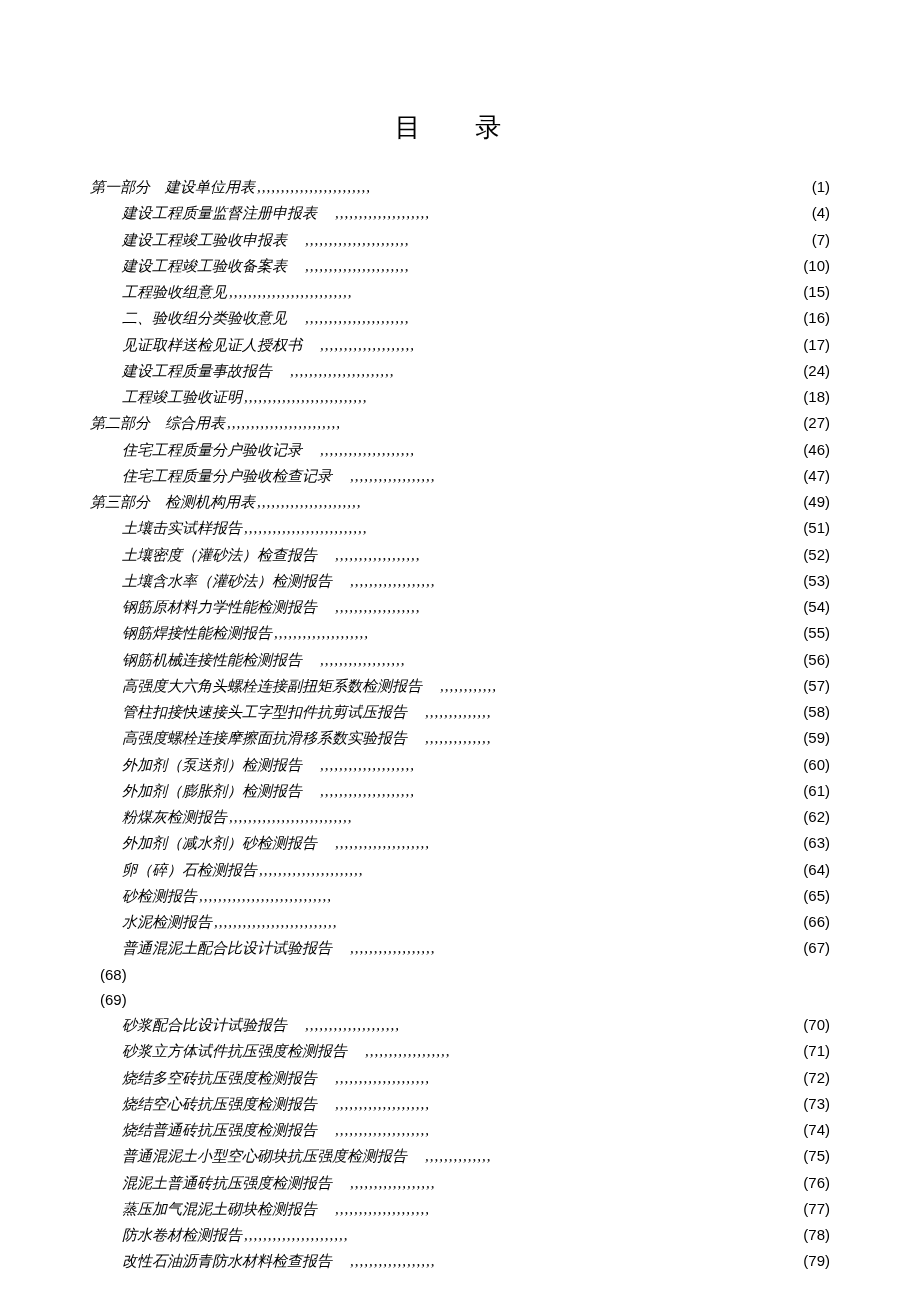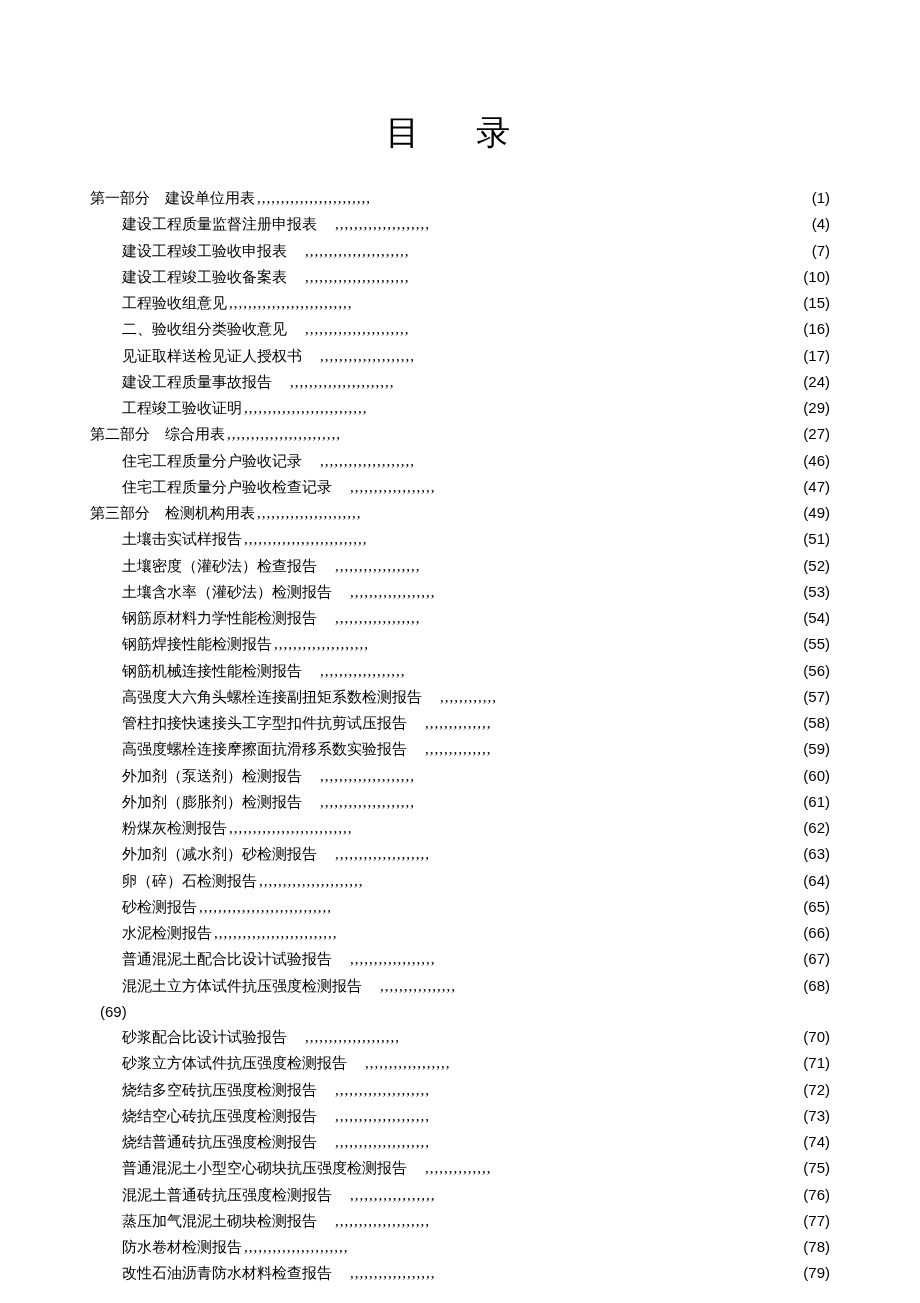--- a/index.html
+++ b/index.html
@@ -10,41 +10,42 @@
     body {
       background: #ffffff;
       font-family: "SimSun", "宋体", serif;
       width: 920px;
       margin: 0 auto;
       padding: 110px 90px 80px 90px;
       color: #000;
     }
     .title {
       text-align: center;
-      font-size: 34px;
+      font-size: 26px;
       margin-bottom: 30px;
       letter-spacing: 24px;
       font-weight: normal;
     }
     .toc-entry {
       display: flex;
       justify-content: space-between;
       align-items: baseline;
       font-size: 15px;
       line-height: 1.55;
       margin-bottom: 2px;
     }
     .toc-entry.level-0 .entry-text {
       padding-left: 0;
     }
     .toc-entry.level-1 .entry-text {
       padding-left: 32px;
     }
     .entry-text {
       white-space: nowrap;
+      font-style: italic;
     }
     .entry-label {
       display: inline;
     }
     .entry-dots {
       display: inline;
       letter-spacing: 1px;
       margin-left: 2px;
     }
     .entry-page {
@@ -87,21 +88,21 @@
     <div class="toc-entry level-1">
       <span class="entry-text"><span class="entry-label">见证取样送检见证人授权书</span><span class="entry-dots">　,,,,,,,,,,,,,,,,,,,,</span></span>
       <span class="entry-page">(17)</span>
     </div>
     <div class="toc-entry level-1">
       <span class="entry-text"><span class="entry-label">建设工程质量事故报告</span><span class="entry-dots">　,,,,,,,,,,,,,,,,,,,,,,</span></span>
       <span class="entry-page">(24)</span>
     </div>
     <div class="toc-entry level-1">
       <span class="entry-text"><span class="entry-label">工程竣工验收证明</span><span class="entry-dots">,,,,,,,,,,,,,,,,,,,,,,,,,,</span></span>
-      <span class="entry-page">(29)</span>
+      <span class="entry-page">(18)</span>
     </div>
     <div class="toc-entry level-0">
       <span class="entry-text"><span class="entry-label">第二部分　综合用表</span><span class="entry-dots">,,,,,,,,,,,,,,,,,,,,,,,,</span></span>
       <span class="entry-page">(27)</span>
     </div>
     <div class="toc-entry level-1">
       <span class="entry-text"><span class="entry-label">住宅工程质量分户验收记录</span><span class="entry-dots">　,,,,,,,,,,,,,,,,,,,,</span></span>
       <span class="entry-page">(46)</span>
     </div>
     <div class="toc-entry level-1">
@@ -174,21 +175,20 @@
     </div>
     <div class="toc-entry level-1">
       <span class="entry-text"><span class="entry-label">水泥检测报告</span><span class="entry-dots">,,,,,,,,,,,,,,,,,,,,,,,,,,</span></span>
       <span class="entry-page">(66)</span>
     </div>
     <div class="toc-entry level-1">
       <span class="entry-text"><span class="entry-label">普通混泥土配合比设计试验报告</span><span class="entry-dots">　,,,,,,,,,,,,,,,,,,</span></span>
       <span class="entry-page">(67)</span>
     </div>
     <div class="toc-entry level-1">
-      <span class="entry-text"><span class="entry-label">混泥土立方体试件抗压强度检测报告</span><span class="entry-dots">　,,,,,,,,,,,,,,,,</span></span>
       <span class="entry-page">(68)</span>
     </div>
     <div class="toc-entry level-1">
       <span class="entry-page">(69)</span>
     </div>
     <div class="toc-entry level-1">
       <span class="entry-text"><span class="entry-label">砂浆配合比设计试验报告</span><span class="entry-dots">　,,,,,,,,,,,,,,,,,,,,</span></span>
       <span class="entry-page">(70)</span>
     </div>
     <div class="toc-entry level-1">

